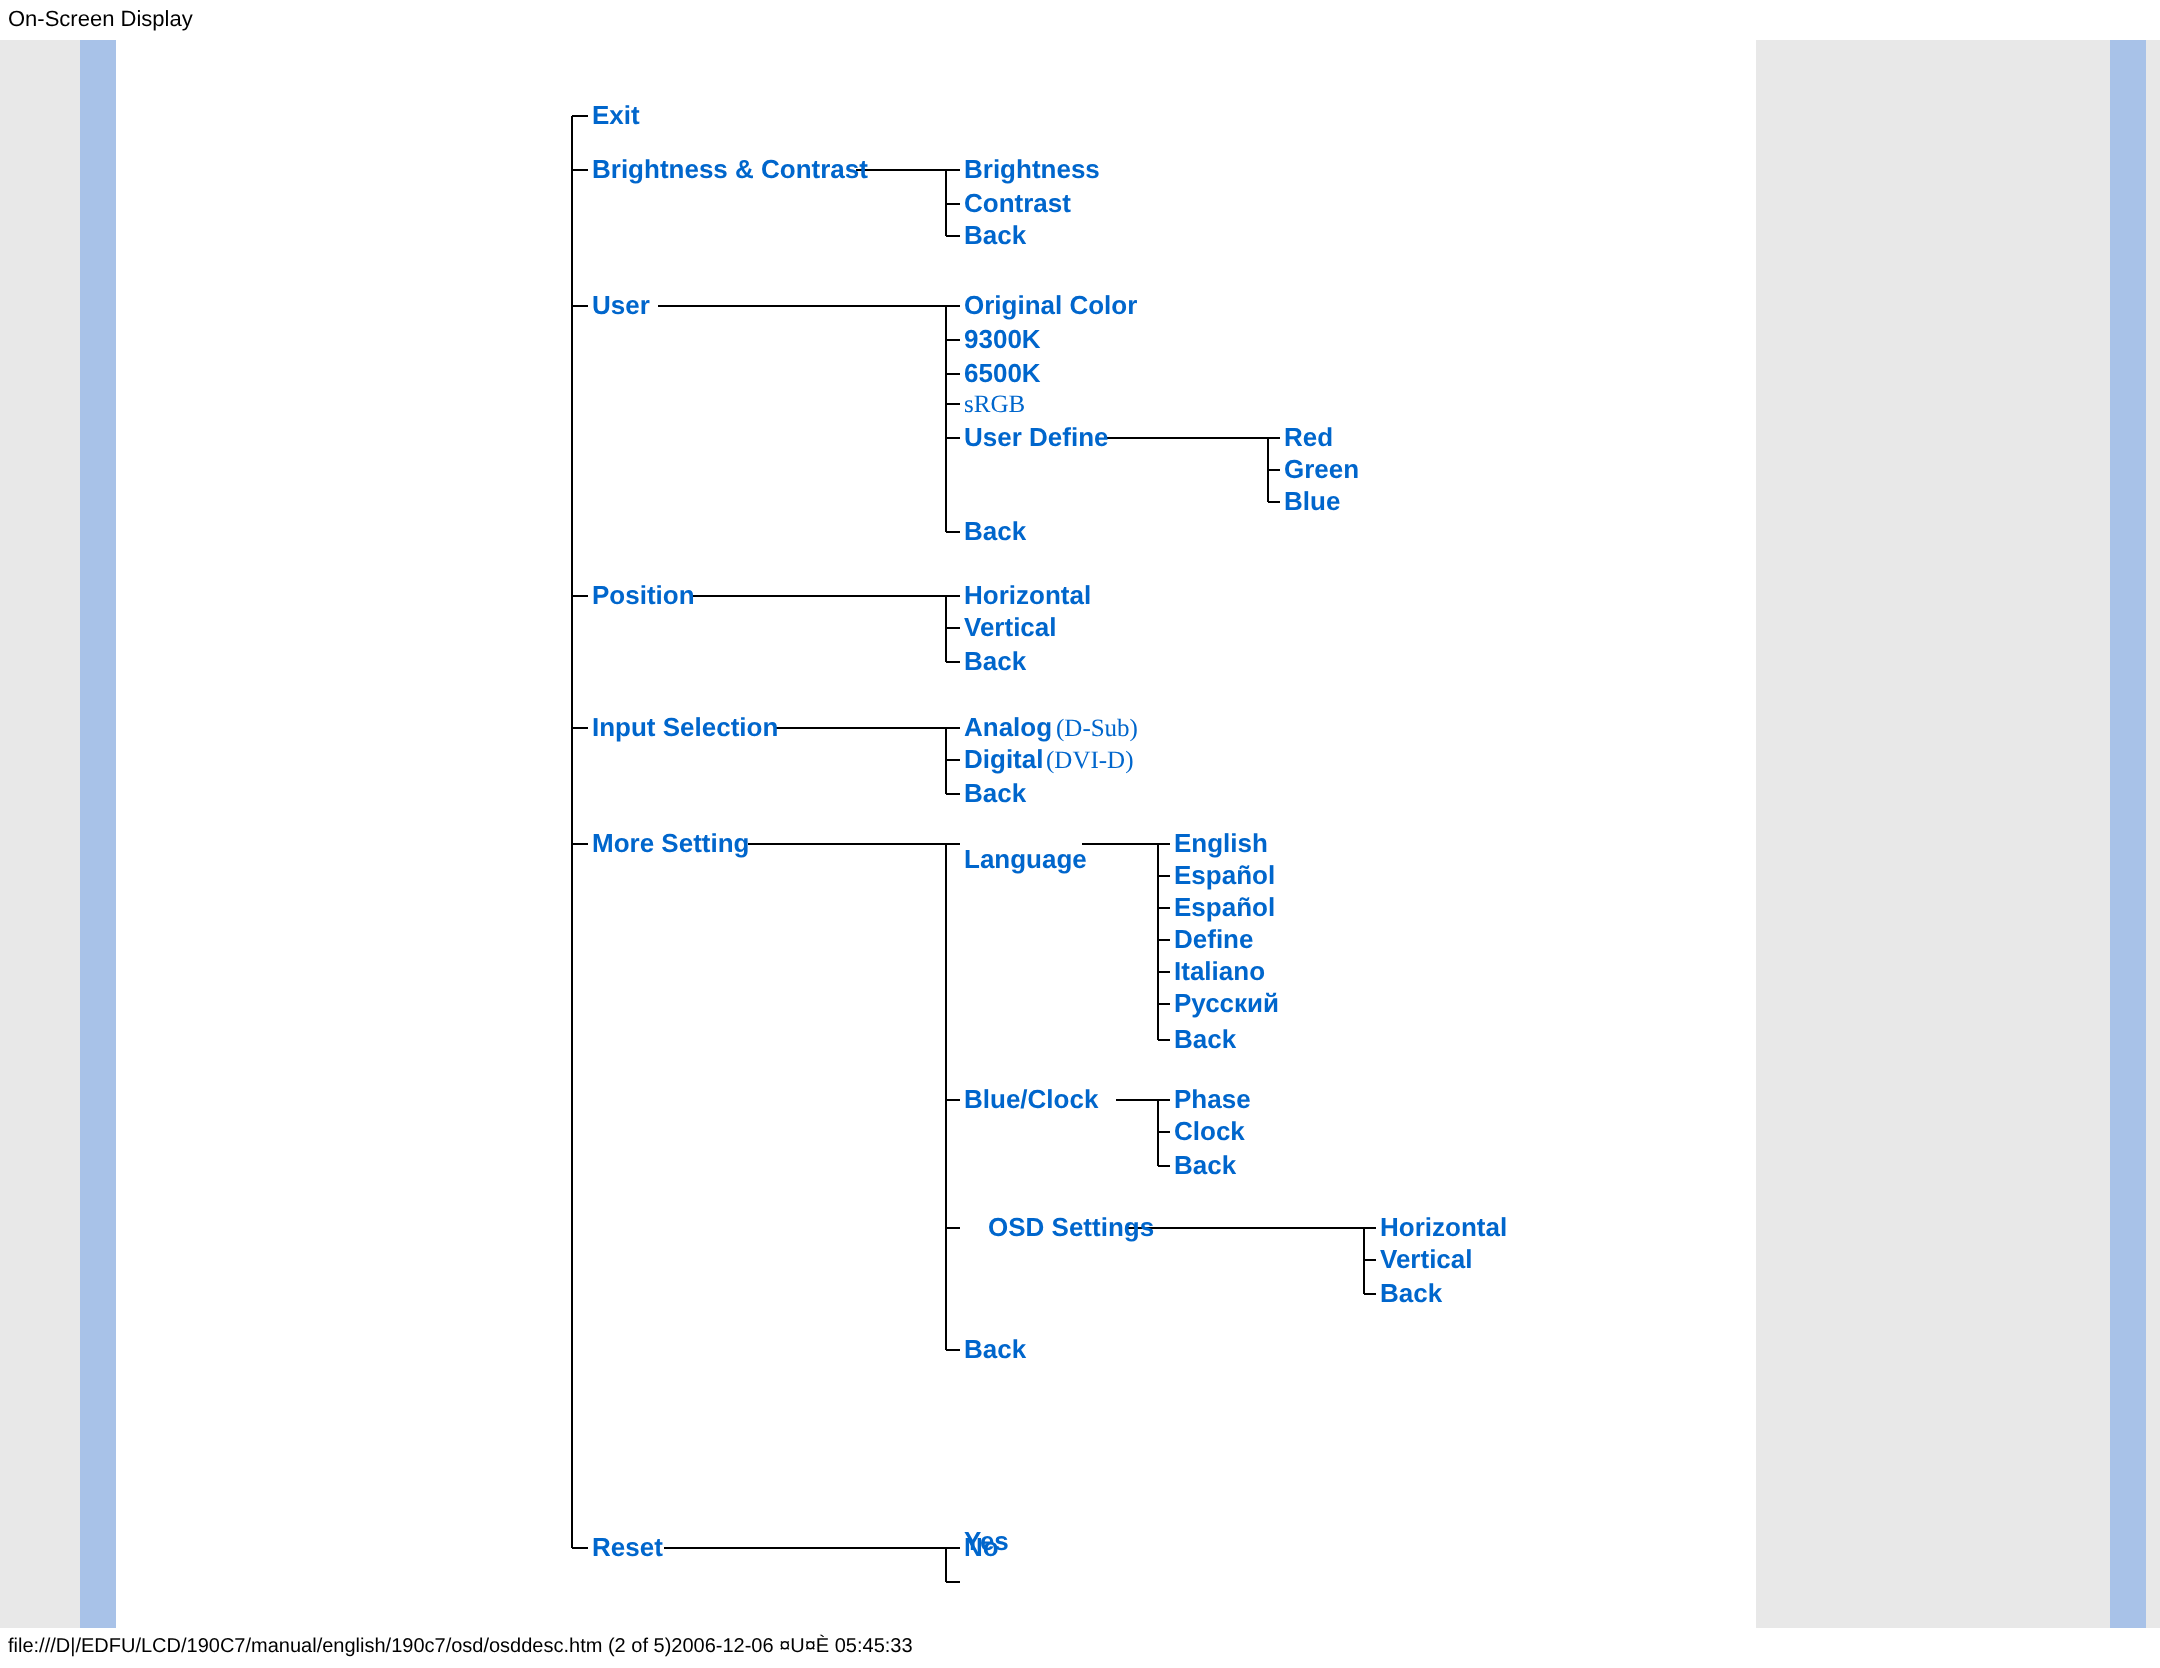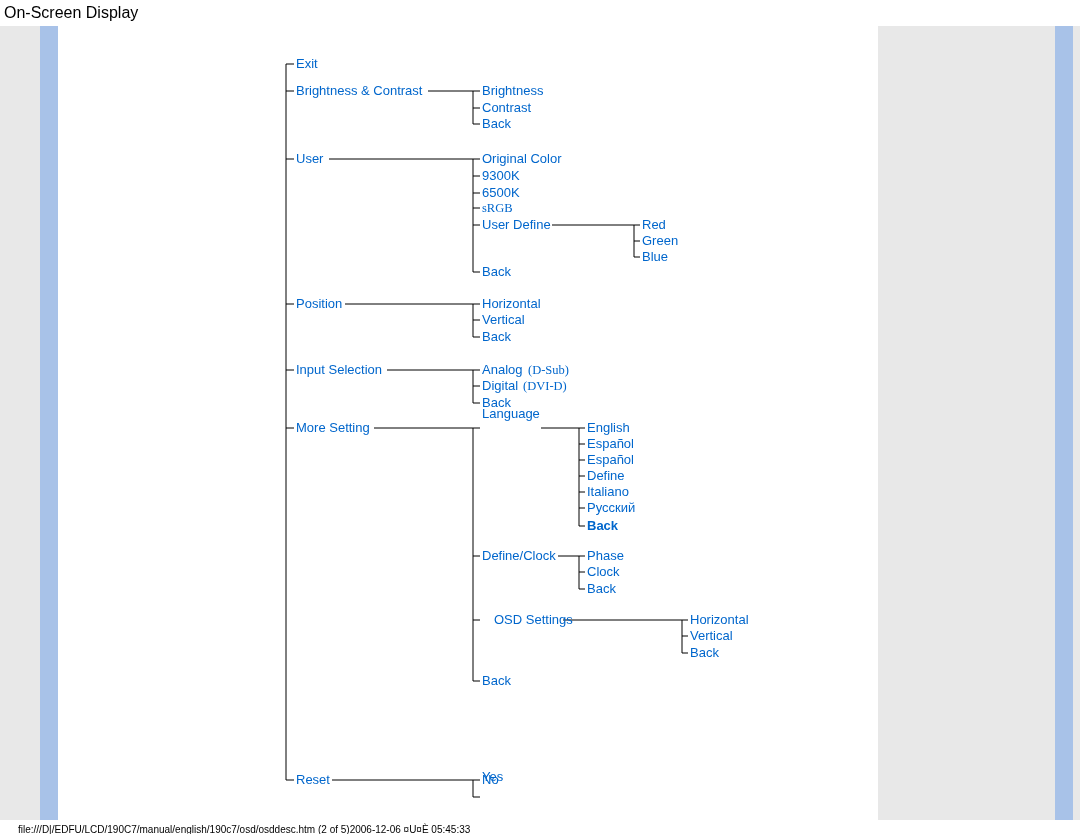--- a/index.html
+++ b/index.html
@@ -1,25 +1,25 @@
 <!DOCTYPE html>
 <html><head>
 <meta charset="utf-8">
 <style>
   * { box-sizing: border-box; margin: 0; padding: 0; }
   body { font-family: Arial, Helvetica, sans-serif; font-size: 12px; background: #fff; width: 1080px; }
-  .page-title { font-size: 16px; color: #000; padding: 4px 15px 4px 4px; }
-  .footer { font-size: 10px; color: #000; padding: 4px 0 0 18px; }
+  .page-title { font-size: 11px; color: #000; padding: 4px 15px 4px 4px; }
+  .footer { font-size: 10px; color: #000; padding: 4px 0 0 4px; }
   .outer { position: relative; width: 1080px; height: 794px; background: #e8e8e8; }
   .stripe { position: absolute; top: 0; height: 794px; width: 18px; background: #a8c2e8; }
   .stripe-left { left: 40px; }
   .stripe-right { left: 1055px; }
   .content-bg { position: absolute; top: 0; left: 58px; width: 820px; height: 794px; background: #fff; }
   .canvas { position: absolute; top: 0; left: 58px; width: 820px; height: 794px; }
-  .lbl { position: absolute; color: #0066cc; font-size: 13px; font-weight: 400; white-space: nowrap; }
+  .lbl { position: absolute; color: #0066cc; font-size: 13px; font-weight: 700; white-space: nowrap; }
   .lbl.small { font-size: 12.5px; font-weight: 500; font-family: Liberation Serif, serif; }
   svg { position: absolute; top: 0; left: 0; }
   svg line { stroke: #000; stroke-width: 1; }
 </style>
 </head>
 <body>
 
 <div class="page-title">On-Screen Display</div>
 
 <div class="outer">
@@ -134,22 +134,22 @@
     <span class="lbl" style="left:424px;top:270px">Horizontal</span>
     <span class="lbl" style="left:424px;top:286px">Vertical</span>
     <span class="lbl" style="left:424px;top:303px">Back</span>
 
     <span class="lbl" style="left:424px;top:336px">Analog</span>
     <span class="lbl small" style="left:470px;top:337px">(D-Sub)</span>
     <span class="lbl" style="left:424px;top:352px">Digital</span>
     <span class="lbl small" style="left:465px;top:353px">(DVI-D)</span>
     <span class="lbl" style="left:424px;top:369px">Back</span>
 
-    <span class="lbl" style="left:424px;top:380px">Language</span>
-    <span class="lbl" style="left:424px;top:522px">Define/Clock</span>
+    <span class="lbl" style="left:424px;top:402px">Language</span>
+    <span class="lbl" style="left:424px;top:522px">Blue/Clock</span>
     <span class="lbl" style="left:436px;top:586px">OSD Settings</span>
     <span class="lbl" style="left:424px;top:647px">Back</span>
 
     <span class="lbl" style="left:529px;top:394px">English</span>
     <span class="lbl" style="left:529px;top:410px">Español</span>
     <span class="lbl" style="left:529px;top:426px">Español</span>
     <span class="lbl" style="left:529px;top:442px">Define</span>
     <span class="lbl" style="left:529px;top:458px">Italiano</span>
     <span class="lbl" style="left:529px;top:474px">Русский</span>
     <span class="lbl" style="left:529px;top:492px;font-weight:700">Back</span>

